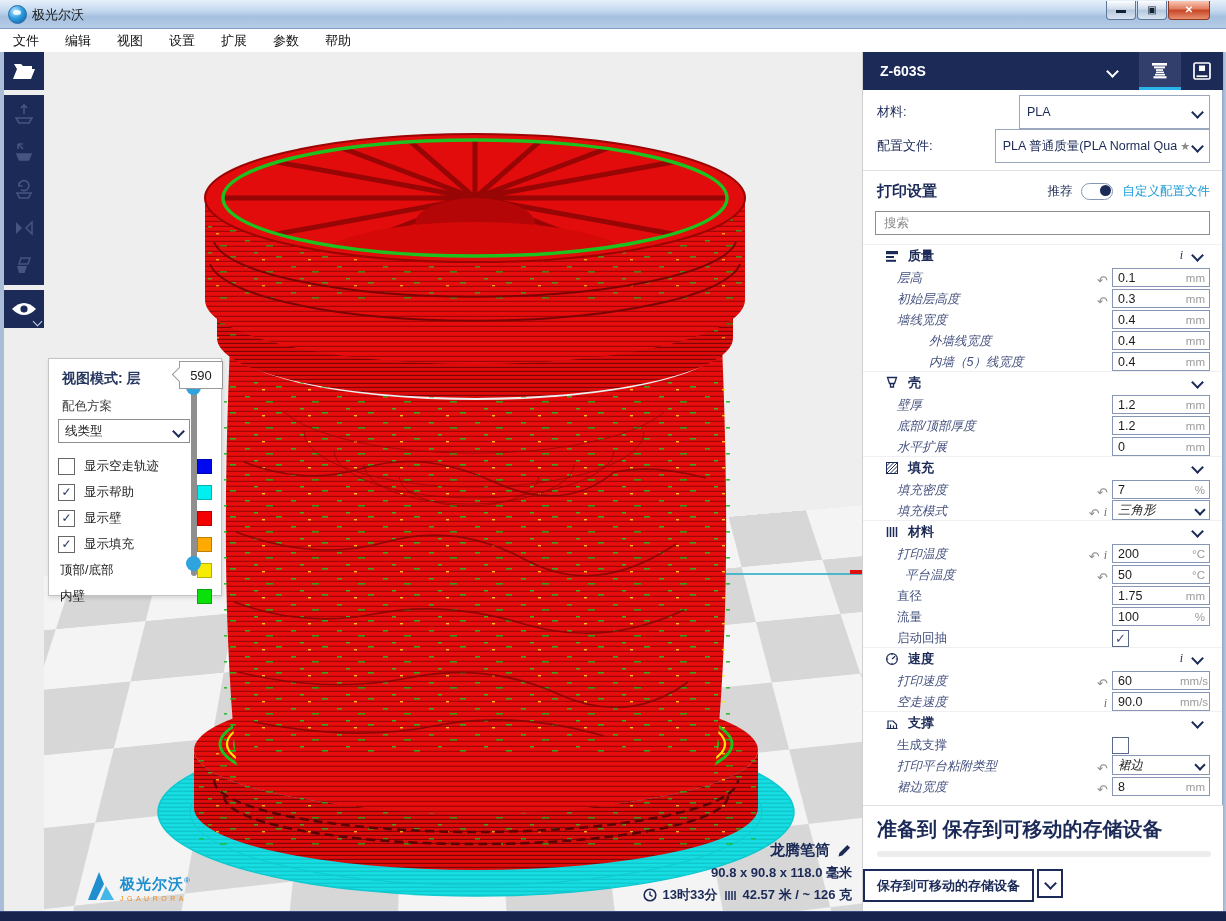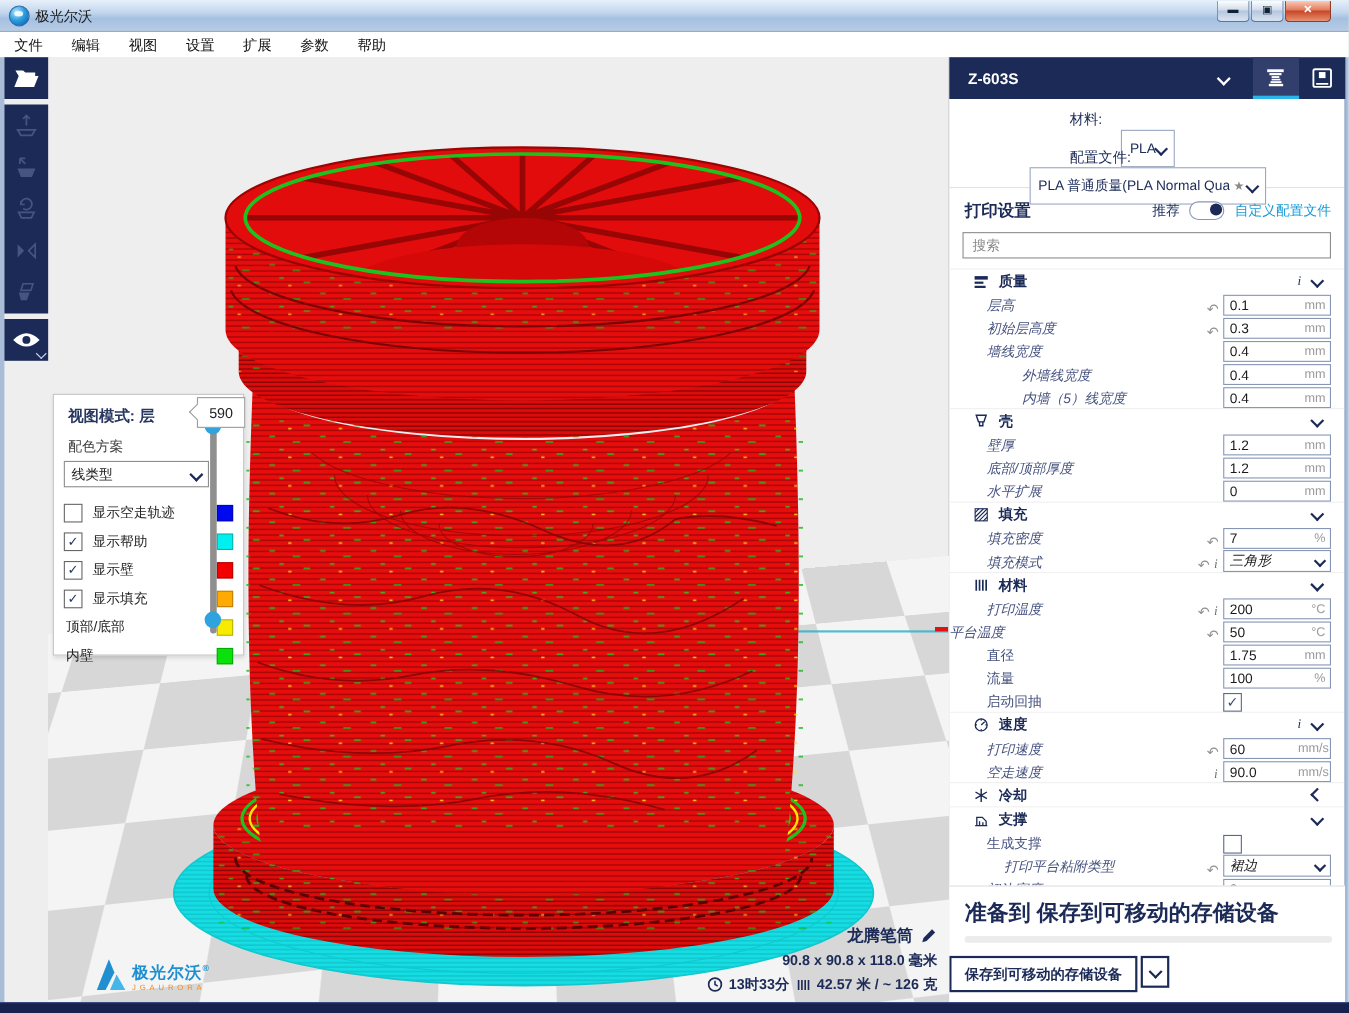--- a/index.html
+++ b/index.html
@@ -74,21 +74,21 @@
   .rpanel{position:absolute;left:862px;top:52px;width:360px;height:860px;background:#fff;border-left:1px solid #cfcfcf;box-sizing:border-box;}
   .rheader{position:absolute;left:0;top:0;width:360px;height:38px;background:#1b2a57;display:flex;align-items:center;}
   .printer-name{color:#fff;font-size:14px;font-weight:bold;margin-left:17px;flex:1;}
   .rheader .chev{margin-right:22px;}
   .chev{width:7px;height:7px;border-right:2px solid #1b2a57;border-bottom:2px solid #1b2a57;transform:rotate(45deg);display:inline-block;}
   .chev.white{border-color:#fff;}
   .chev.left{transform:rotate(135deg);}
   .rtab{width:42px;height:38px;display:flex;align-items:center;justify-content:center;position:relative;}
   .rtab.active{background:#323f6c;}
   .rtab.active::after{content:"";position:absolute;left:0;bottom:0;width:100%;height:3px;background:#29b5ea;}
-  .sel-row{display:flex;align-items:center;height:24px;margin:10px 12px 0 14px;flex-direction:column;}
+  .sel-row{display:flex;align-items:center;height:24px;margin:10px 12px 0 14px;}
   .sel-label{font-size:13px;color:#1b2a57;width:142px;}
   .dropdown{flex:1;height:24px;border:1px solid #9aa7bf;display:flex;align-items:center;padding:16px 7px;font-size:12.5px;color:#1b2a57;box-sizing:border-box;justify-content:space-between;background:#fff;}
   .dropdown .dval{white-space:nowrap;overflow:hidden;flex:1;}
   .dropdown .star{color:#8a8a8a;font-size:11px;margin:0 3px;}
   .rp-divider{height:1px;background:#e2e2e2;margin:12px 0 0 0;}
   .ps-head{display:flex;align-items:center;margin:11px 12px 0 14px;}
   .ps-title{font-size:15px;font-weight:bold;color:#1b2a57;flex:1;}
   .ps-reco{font-size:12.5px;color:#1b2a57;margin-right:8px;}
   .toggle{width:30px;height:15px;border:1px solid #8796b5;border-radius:9px;position:relative;margin-right:10px;background:#fff;}
   .toggle .knob{position:absolute;right:1px;top:1px;width:11px;height:11px;border-radius:50%;background:#1b2a57;}
@@ -554,21 +554,21 @@
         <div class="srow">
           <span class="srow-label it" style="padding-left: 34px;">打印温度</span>
           <span class="undo">↶</span>
           <span class="rinfo">i</span>
           <span class="valbox">
             <input value="200" style="">
             <span class="unit">°C</span>
           </span>
         </div>
         <div class="srow">
-          <span class="srow-label it" style="">平台温度</span>
+          <span class="srow-label it" style=" margin-left: 42px;">平台温度</span>
           <span class="undo">↶</span>
           <span class="valbox">
             <input value="50" style="">
             <span class="unit">°C</span>
           </span>
         </div>
         <div class="srow">
           <span class="srow-label" style="padding-left: 34px;">直径</span>
           <span class="valbox">
             <input value="1.75" style="">
@@ -609,42 +609,33 @@
         <div class="srow">
           <span class="srow-label it" style="padding-left: 34px;">空走速度</span>
           <span class="rinfo">i</span>
           <span class="valbox">
             <input value="90.0" style="">
             <span class="unit">mm/s</span>
           </span>
         </div>
         <div class="sec-header">
           <span class="sec-icon">
-            <svg width="14" height="14" viewBox="0 0 14 14" stroke="#1b2a57" stroke-width="1.3">
-              <path d="M7 1 v12 M1.8 4 l10.4 6 M1.8 10 l10.4 -6"></path>
-            </svg>
-          </span>
-          <span class="sec-title">冷却</span>
-          <span class="chev left" style="margin-right: 4px;"></span>
-        </div>
-        <div class="sec-header">
-          <span class="sec-icon">
             <svg width="14" height="14" viewBox="0 0 14 14" fill="none" stroke="#1b2a57" stroke-width="1.2">
               <path d="M1.5 12.5 h11 M3 12.5 V5 h5 l3.5 3.5 v4 M5.5 12.5 V8.5 M8.5 12.5 V9.5"></path>
             </svg>
           </span>
           <span class="sec-title">支撑</span>
           <span class="chev" style="margin-right: 4px;"></span>
         </div>
         <div class="srow">
           <span class="srow-label" style="padding-left: 34px;">生成支撑</span>
           <span class="cbox"></span>
         </div>
         <div class="srow">
-          <span class="srow-label it" style="padding-left: 50px;">打印平台粘附类型</span>
+          <span class="srow-label it" style="padding-left: 34px;">打印平台粘附类型</span>
           <span class="undo">↶</span>
           <span class="selbox">
             <span class="sval">裙边</span>
             <span class="chev"></span>
           </span>
         </div>
         <div class="srow">
           <span class="srow-label it" style="padding-left: 34px;">裙边宽度</span>
           <span class="undo">↶</span>
           <span class="valbox">

